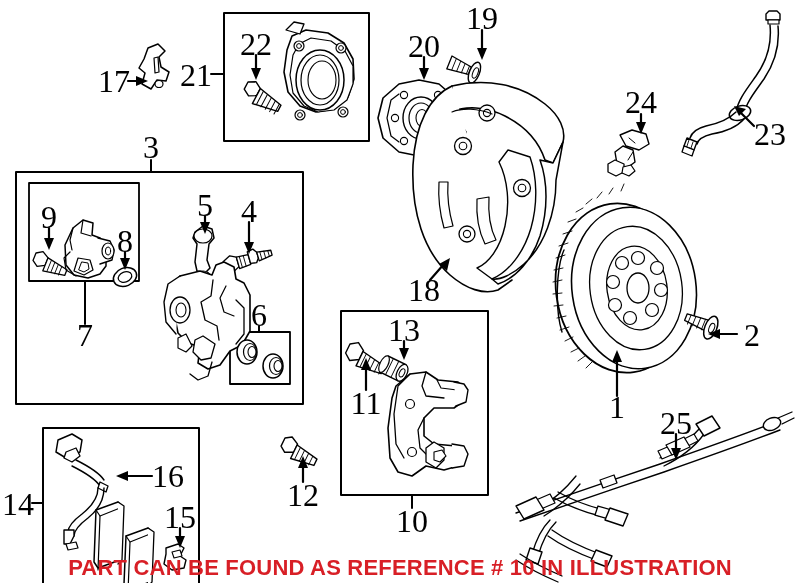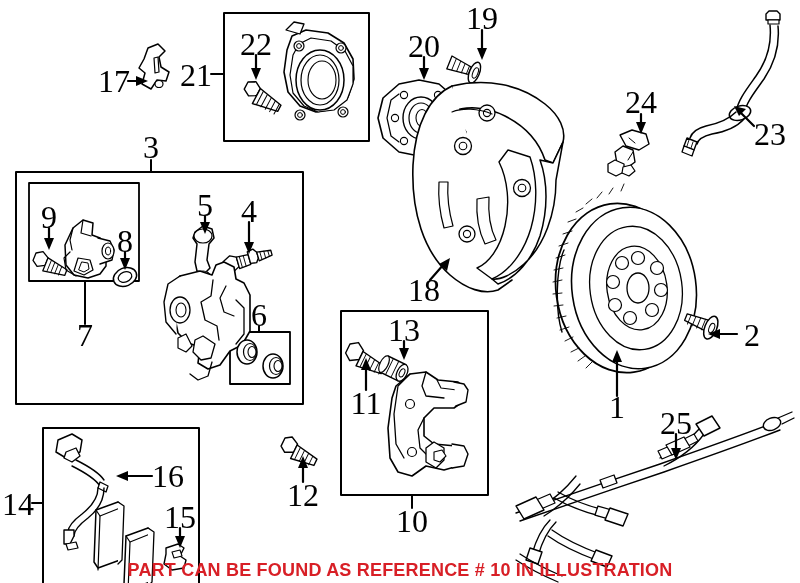--- a/index.html
+++ b/index.html
@@ -4,21 +4,21 @@
 <style>
   html,body{margin:0;padding:0;background:#ffffff;}
   body{width:800px;height:583px;overflow:hidden;
        font-family:"Liberation Sans",sans-serif;color:#000;}
   #stage{position:relative;width:800px;height:583px;background:#fff;}
   svg.layer{position:absolute;left:0;top:0;width:800px;height:583px;}
   .cal{font-family:"Liberation Serif",serif;font-weight:400;}
   .overlay-text{
     position:absolute;left:0;bottom:2px;width:800px;text-align:center;
     font-family:"Liberation Sans",sans-serif;font-weight:bold;
-    font-size:18px;letter-spacing:.2px;color:#d81f26;
+    font-size:22px;letter-spacing:.2px;color:#d81f26;
     white-space:nowrap;
   }
 </style>
 </head>
 <body>
 
 <div id="stage">
 
   <svg class="layer" viewBox="0 0 800 583">
     <defs>

